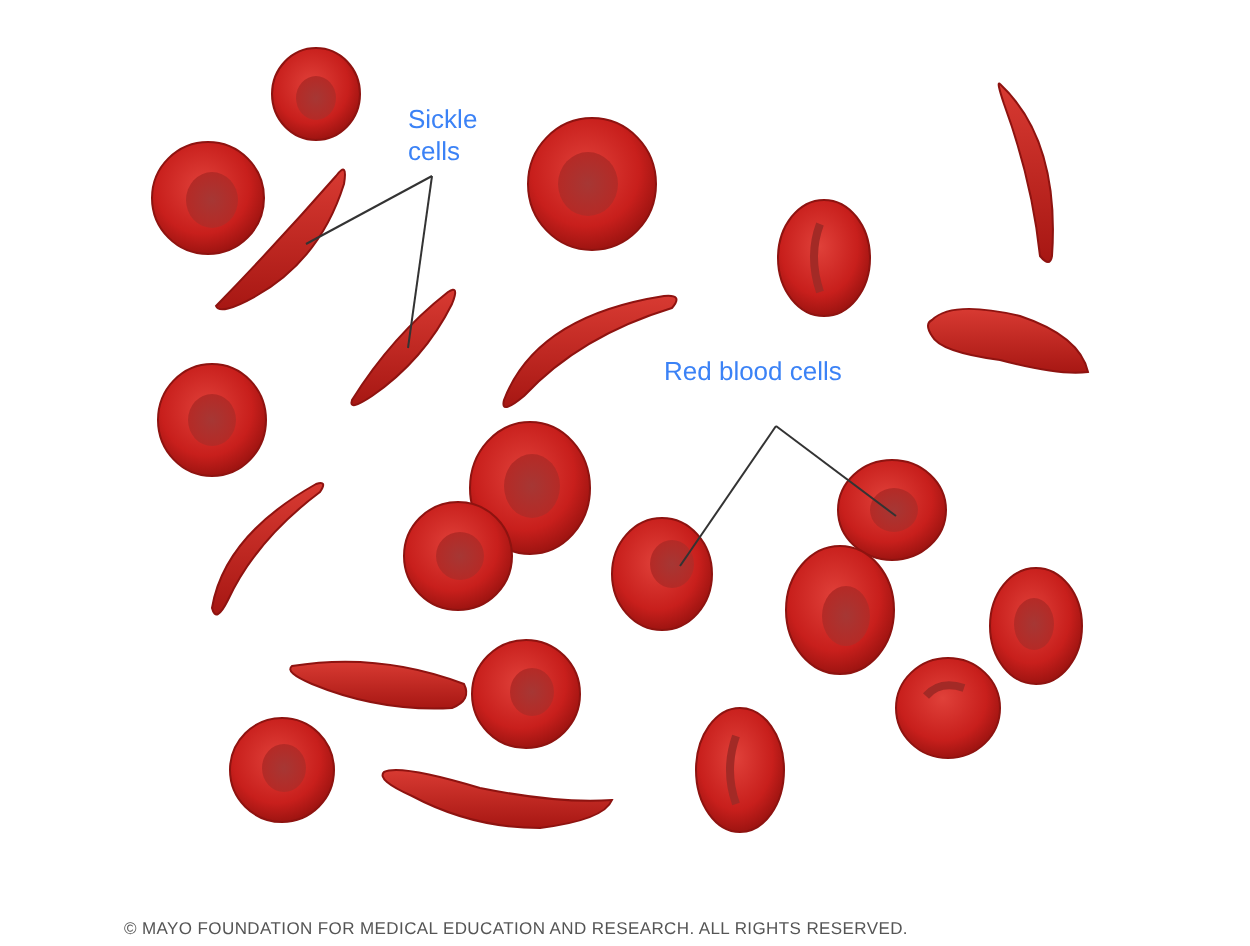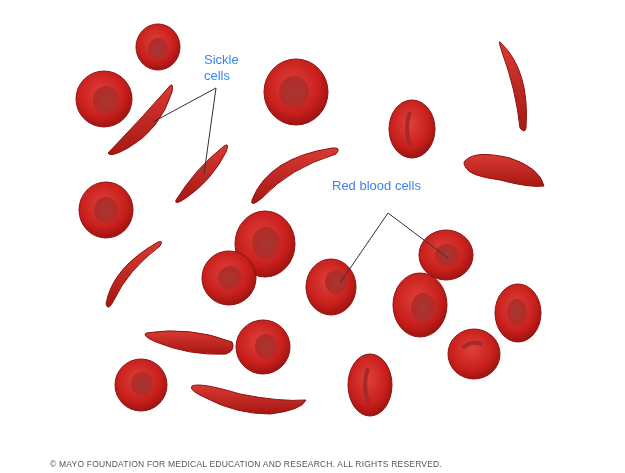--- a/index.html
+++ b/index.html
@@ -1,19 +1,19 @@
 <!DOCTYPE html>
 <html><head>
 <meta charset="utf-8">
 <style>
   html, body { margin:0; padding:0; background:#ffffff; }
   body { width:625px; height:473px; overflow:hidden; position:relative; font-family:"Liberation Sans", sans-serif; }
   #art { position:absolute; left:0; top:0; width:625px; height:473px; }
   .label { position:absolute; color:#3b82f6; font-size:13px; line-height:16px; font-family:"Liberation Sans", sans-serif; }
-  .copyright { position:absolute; left:8px; bottom:4px; font-size:8.5px; color:#555; letter-spacing:0.2px; font-family:"Liberation Sans", sans-serif;padding-left:42px; }
+  .copyright { position:absolute; left:20px; bottom:4px; font-size:8.5px; color:#555; letter-spacing:0.2px; font-family:"Liberation Sans", sans-serif;padding-left:42px; }
 </style>
 </head>
 <body>
 
 <svg id="art" viewBox="0 0 625 473" xmlns="http://www.w3.org/2000/svg">
   <defs>
     <radialGradient id="rbc" cx="45%" cy="40%" r="60%">
       <stop offset="0%" stop-color="#e0413a"></stop>
       <stop offset="70%" stop-color="#c81f1c"></stop>
       <stop offset="100%" stop-color="#9e1411"></stop>

